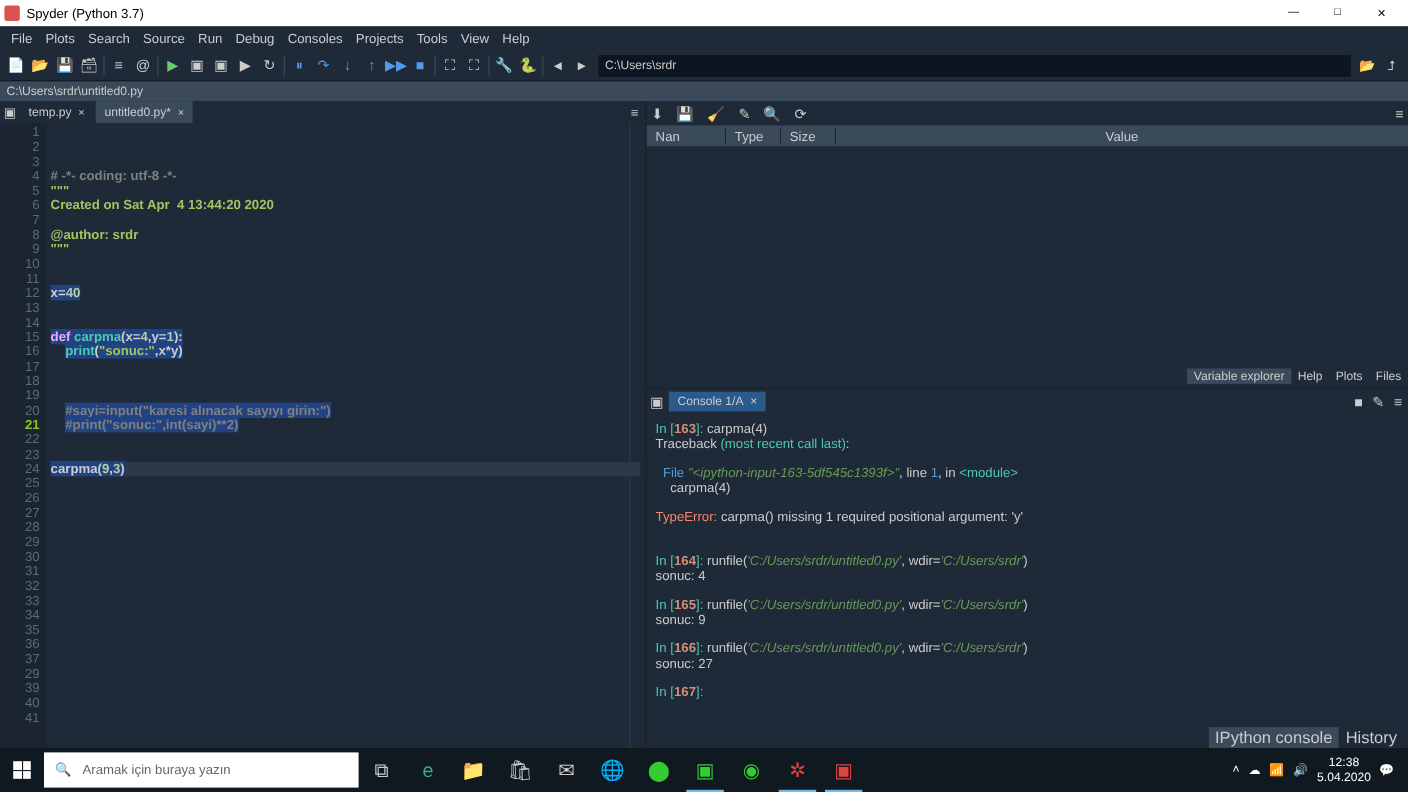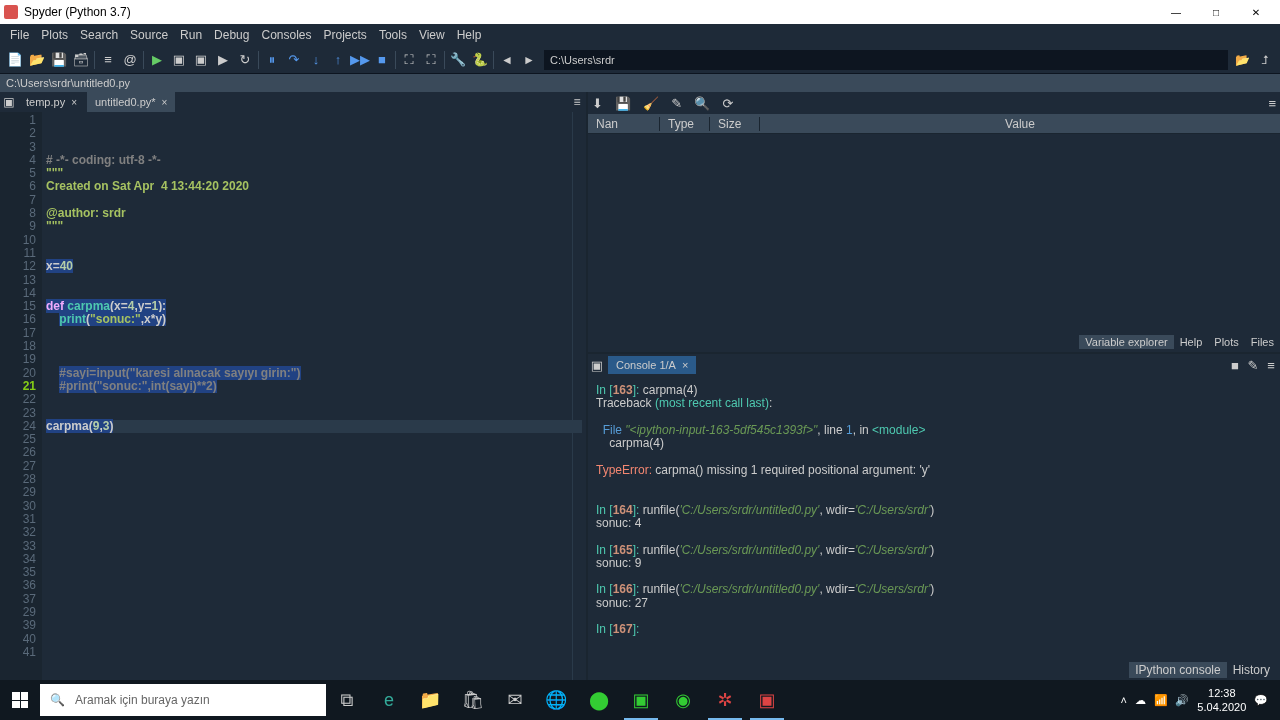--- a/index.html
+++ b/index.html
@@ -78,21 +78,21 @@
 .console-tabs .cbtn { width: 18px; text-align: center; cursor: pointer; font-size: 13px; }
 .console-body { flex: 1; background: #1e2a38; font-family: "Consolas", monospace; font-size: 12px; padding: 8px 8px; line-height: 13.3px; overflow: hidden; }
 .console-body .cline { white-space: pre; }
 .c-prompt { color: #4ec9b0; }
 .c-promptnum { color: #ce9178; font-weight: bold; }
 .c-err { color: #f48771; }
 .c-path { color: #6a9955; font-style: italic; }
 .c-blue { color: #569cd6; }
 .c-traceback { color: #4ec9b0; }
 .console-bottom-tabs { height: 20px; background: #1e2a38; display: flex; justify-content: flex-end; align-items: center; padding-right: 4px; }
-.console-bottom-tabs .cbtab { padding: 1px 6px; font-size: 12px; cursor: pointer; }
+.console-bottom-tabs .cbtab { padding: 1px 6px; font-size: 15px; cursor: pointer; }
 .console-bottom-tabs .cbtab.active { background: #3a4a5a; }
 
 
 .statusbar { height: 20px; background: #1a2530; display: flex; align-items: center; padding: 0 8px; font-size: 11px; color: #aaa; }
 .statusbar .sitem { margin-right: 16px; }
 .statusbar .spacer { flex: 1; }
 .statusbar .kiteicon { color: #5aa; }
 
 
 .taskbar { height: 40px; background: #101820; display: flex; align-items: center; padding: 0 0; position: absolute; bottom: 0; left: 0; right: 0; }

